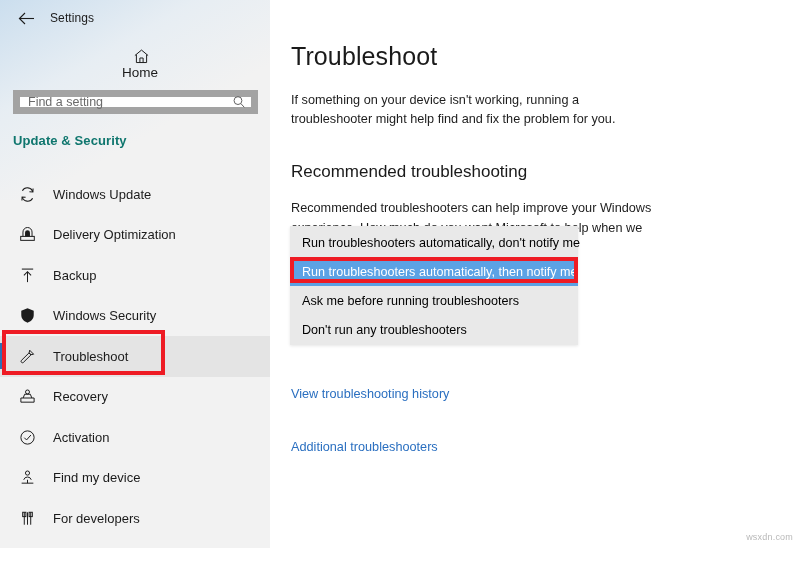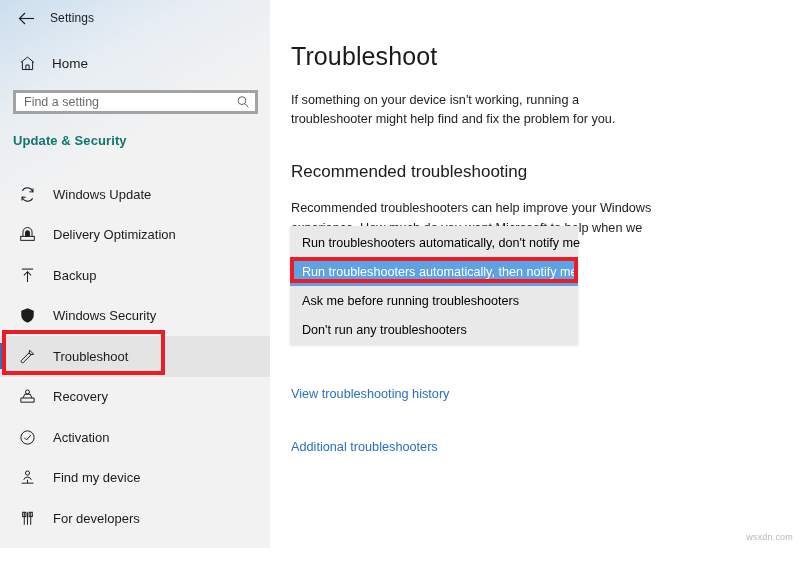--- a/index.html
+++ b/index.html
@@ -65,36 +65,36 @@
   .apptitle {
     font-size: 12px;
     color: #1b1b1b;
     margin-left: 6px;
     letter-spacing: .1px;
   }
 
   .homerow {
     position: absolute; top: 48px; left: 0;
     width: 270px; height: 30px;
-    display: flex; align-items: center;
+    display: flex; align-items: center; flex-direction: column;
   }
   .homerow .ico {
     width: 30px; margin-left: 12px;
     display: flex; align-items: center; justify-content: center;
     color: #1c1c1c;
   }
   .homerow .lbl {
     font-size: 13.5px; color: #1b1b1b; margin-left: 10px;
   }
 
   .searchbox {
     position: absolute; top: 90px; left: 13px;
     width: 245px; height: 24px;
     background: #ffffff;
-    border: 3px solid #a3a3a3;
+    border: 7px solid #a3a3a3;
     display: flex; align-items: center;
   }
   .searchbox .ph {
     flex: 1;
     font-size: 12.5px;
     color: #6b6b6b;
     padding-left: 8px;
     white-space: nowrap; overflow: hidden;
   }
   .searchbox .sico {

